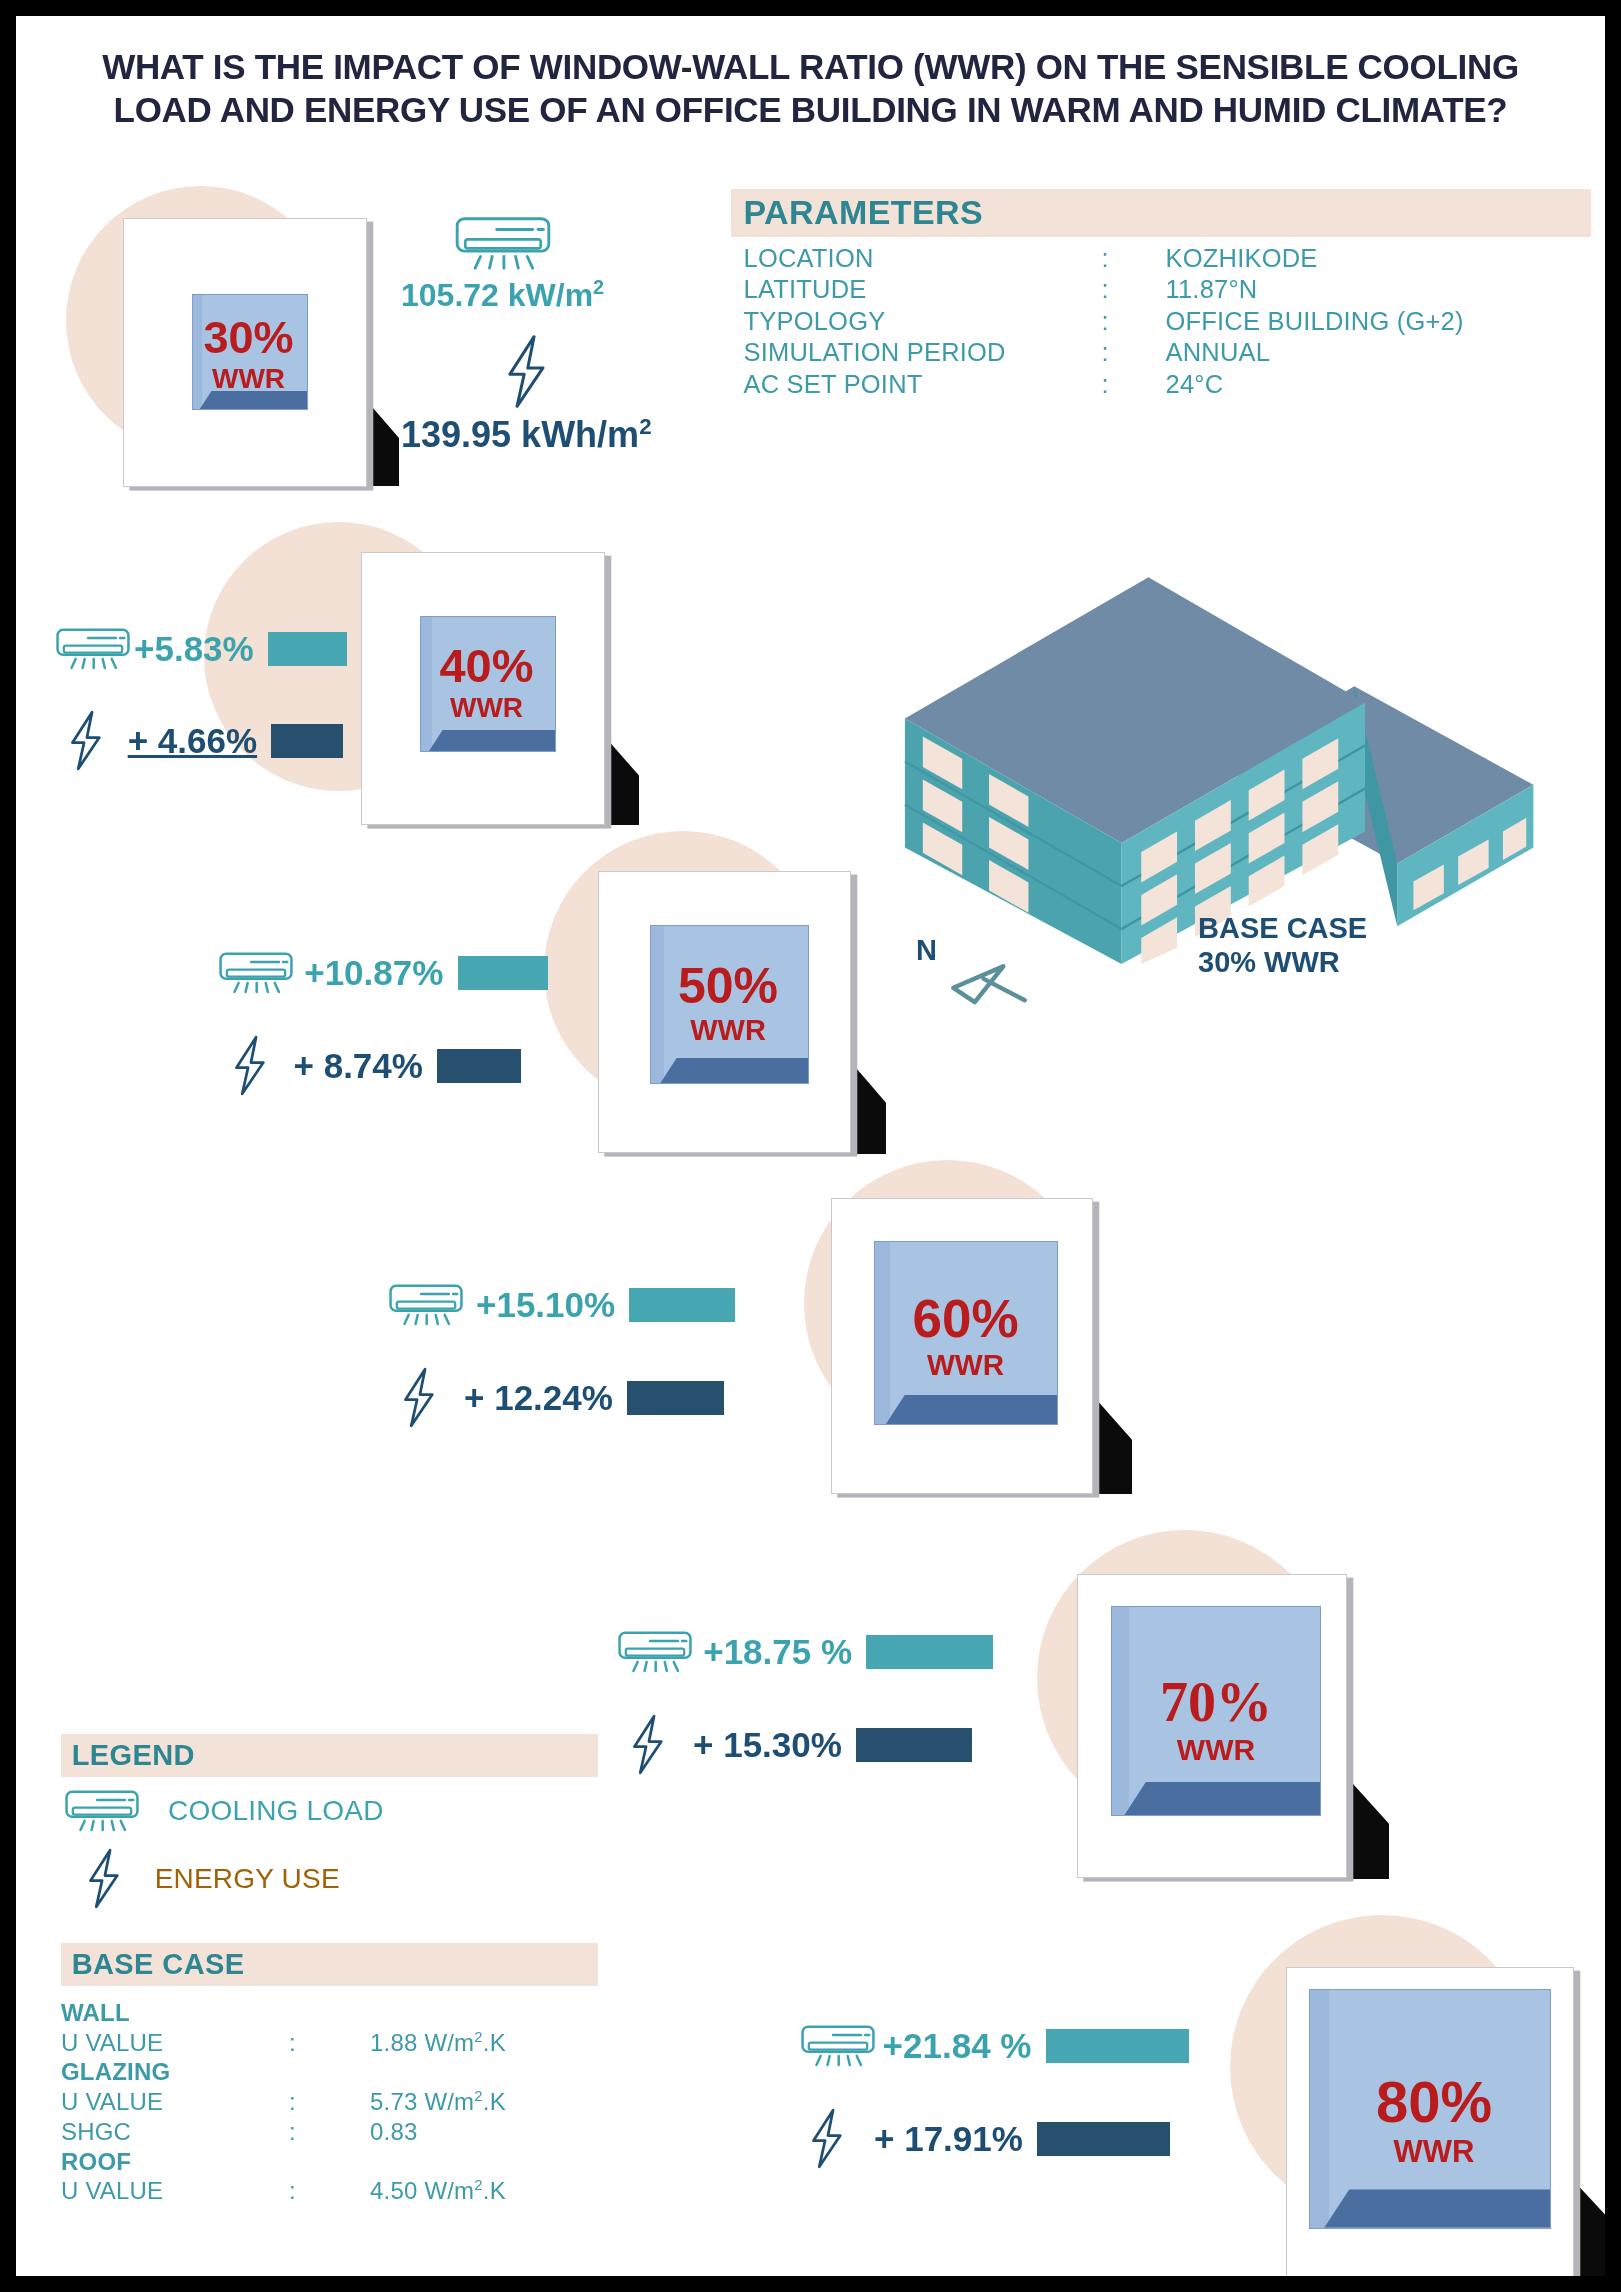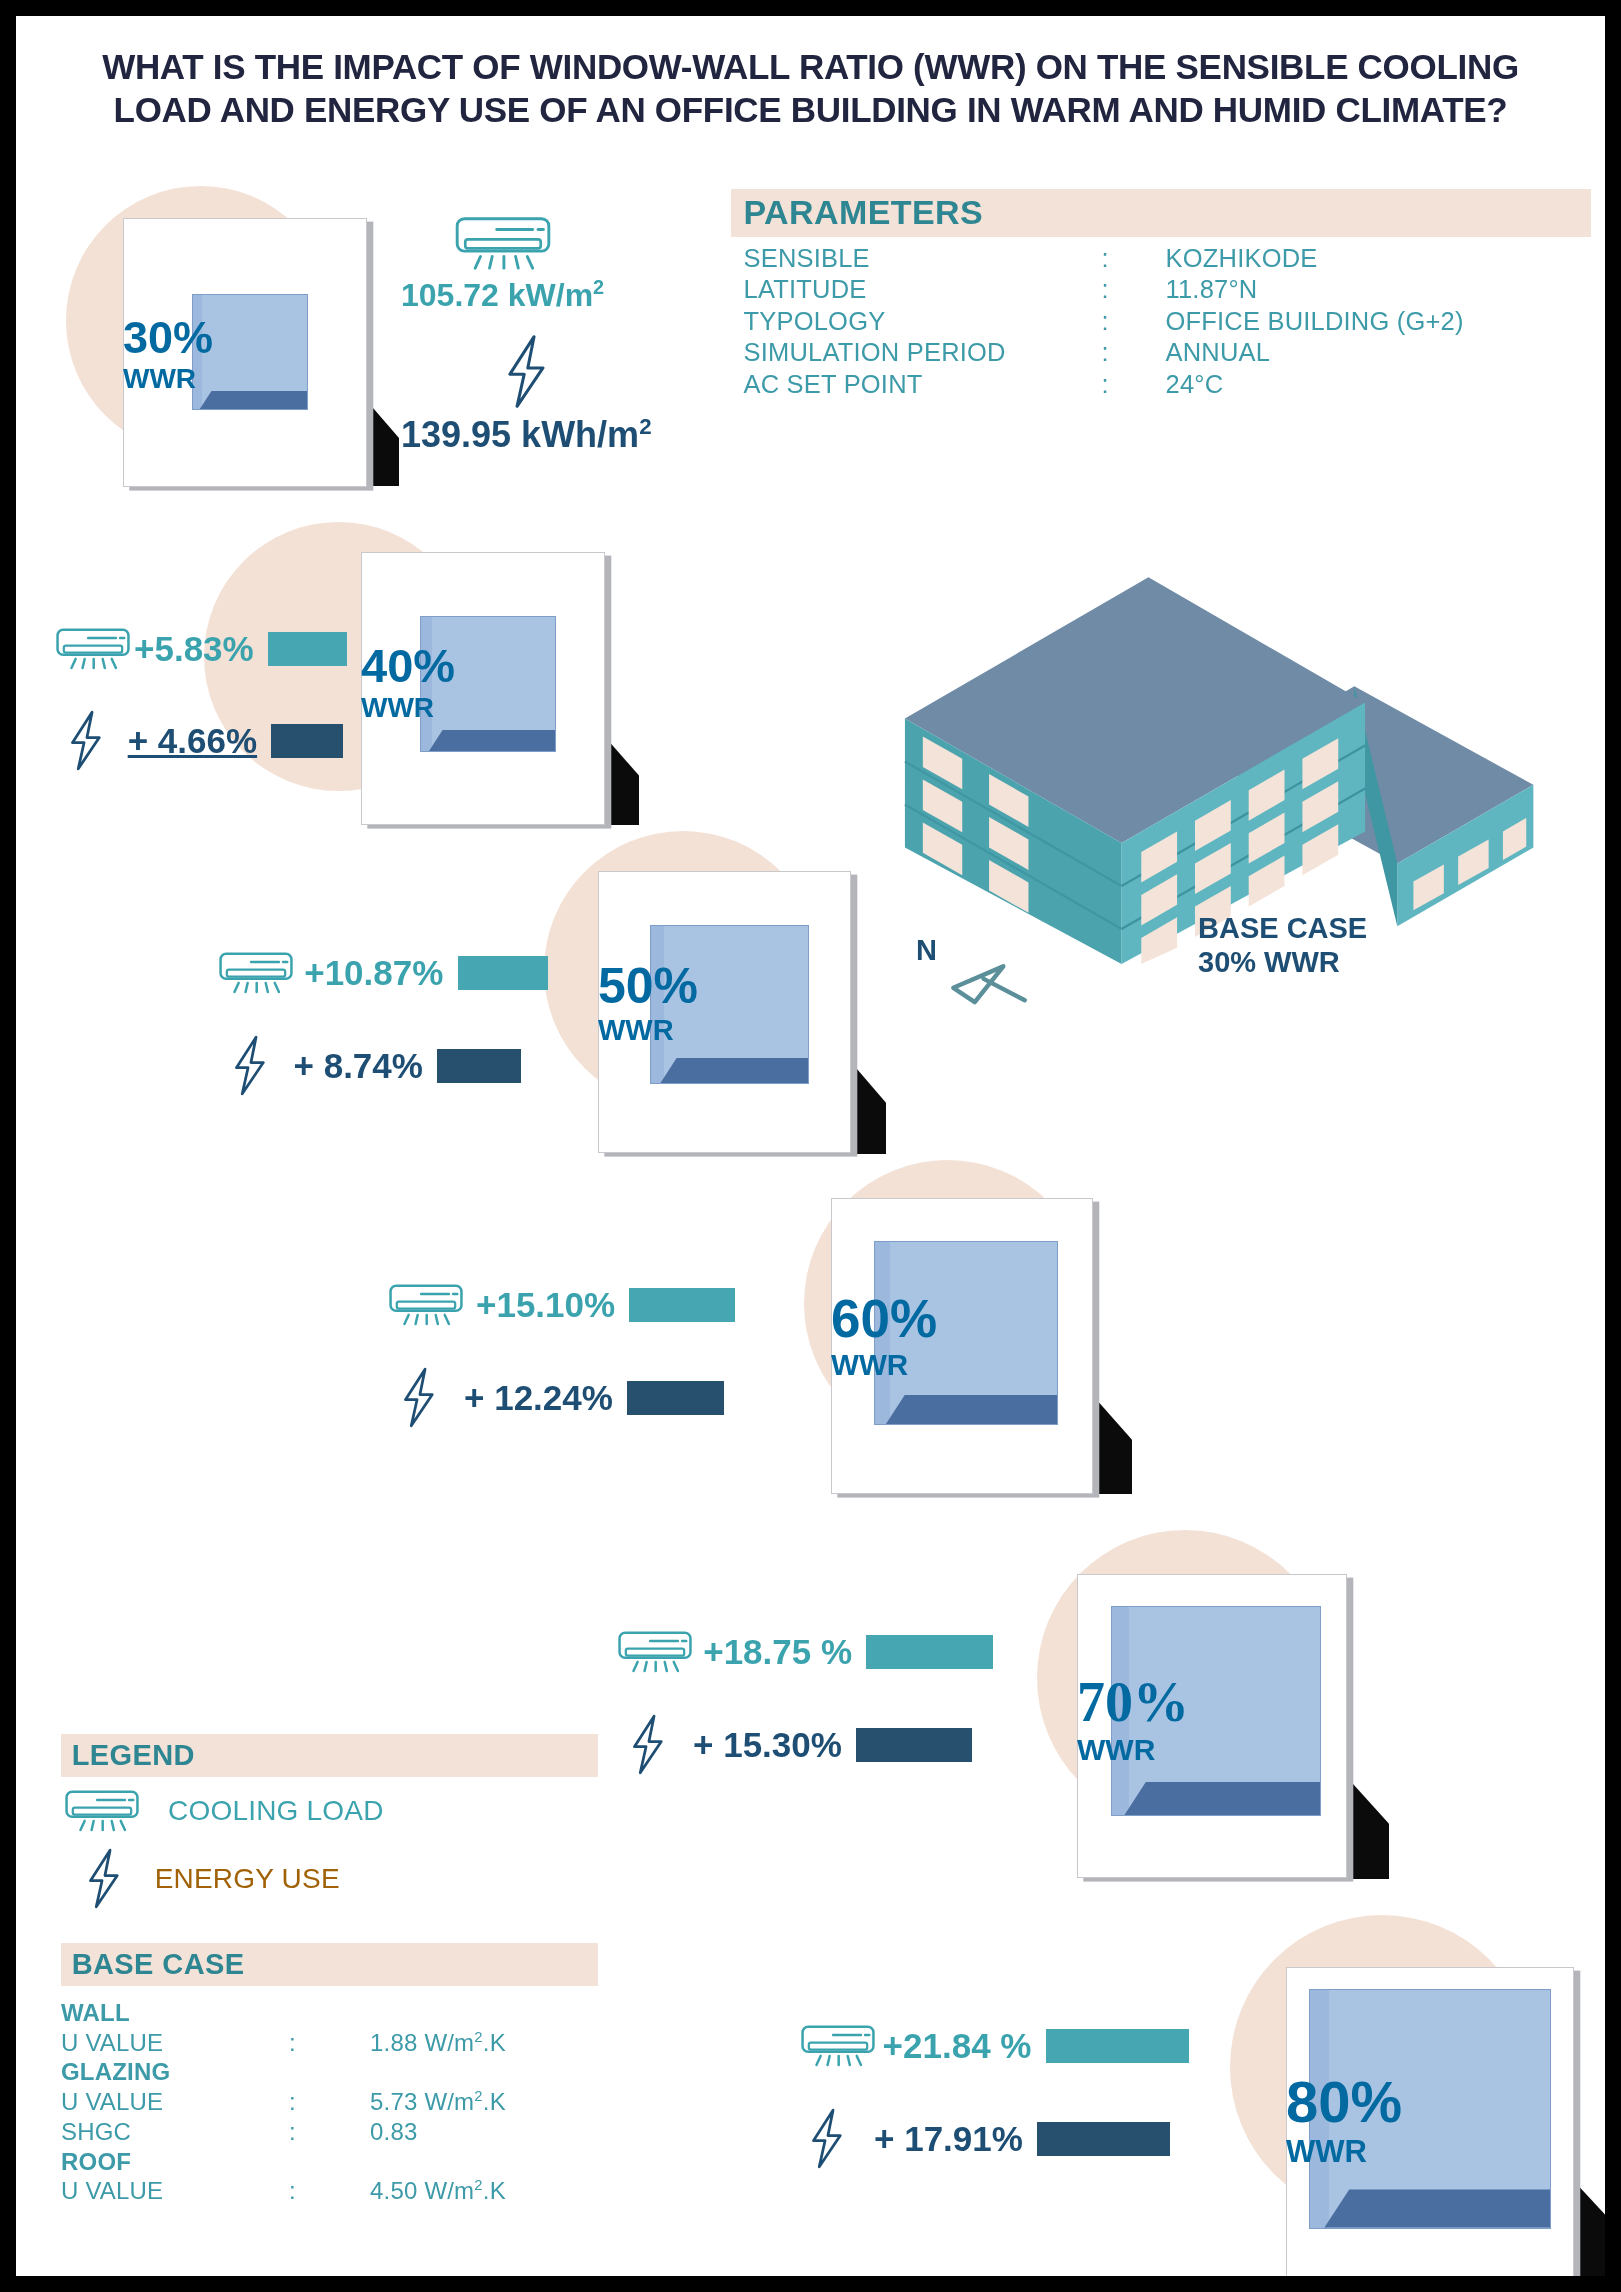--- a/index.html
+++ b/index.html
@@ -68,21 +68,21 @@
     content:""; position:absolute; left:0; top:0; bottom:0;
     width:8%; background:#9db8dd;
   }
   .card .sill {
     position:absolute; left:6%; right:0; bottom:0; height:16%;
     background:#4b6ea0;
     clip-path: polygon(11% 0%, 100% 0%, 100% 100%, 0% 100%);
   }
   .card .lbl {
     position:absolute; left:0; right:0;
-    text-align:left; color:#0369a1;
+    text-align:center; color:#b91c1c;
     font-weight:bold; z-index:5;
     line-height:1;
   }
   .card .lbl .pct { display:block; }
   .card .lbl .wwr { display:block; margin-top:5.4px; }
 
   
   .metric { position:absolute; z-index:4; display:flex; align-items:center; }
   .metric .val { font-weight:bold; white-space:nowrap; }
   .metric.cool .val { color:#3ba3ae; }
@@ -141,21 +141,21 @@
 
 <div id="poster">
 
   <div id="title">WHAT IS THE IMPACT OF WINDOW-WALL RATIO (WWR) ON THE SENSIBLE COOLING LOAD AND ENERGY USE OF AN OFFICE BUILDING IN WARM AND HUMID CLIMATE?</div>
 
   <div id="params">
     <div class="hdr">PARAMETERS</div>
     <table>
       <tbody>
           <tr>
-        <td class="k">SENSIBLE</td>
+        <td class="k">LOCATION</td>
         <td class="c">:</td>
         <td class="v">KOZHIKODE</td>
       </tr>
       <tr>
         <td class="k">LATITUDE</td>
         <td class="c">:</td>
         <td class="v">11.87°N</td>
       </tr>
       <tr>
         <td class="k">TYPOLOGY</td>

